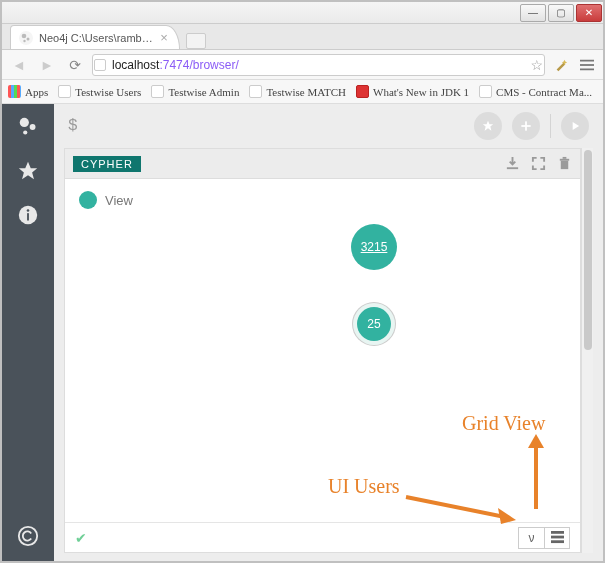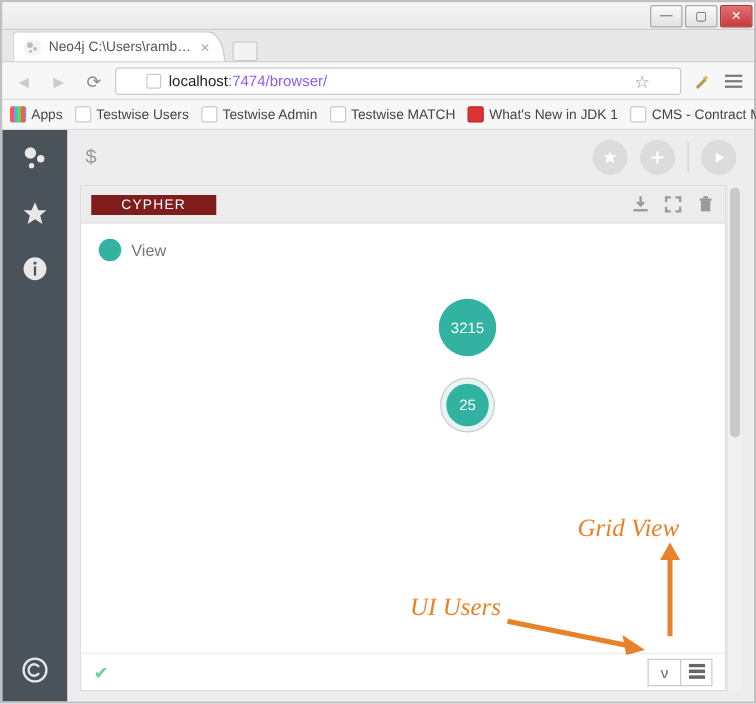--- a/index.html
+++ b/index.html
@@ -18,30 +18,30 @@
   .tab .favicon { width: 14px; height: 14px; background: #f5f5f5; border-radius: 50%; margin-right: 6px; display:flex; align-items:center; justify-content:center; }
   .tab .favicon svg { width:10px; height:10px; }
   .tab .tabtitle { flex: 1; overflow: hidden; white-space: nowrap; text-overflow: ellipsis; }
   .tab .tabclose { width: 14px; height: 14px; color: #aaa; font-size: 13px; text-align: center; line-height: 13px; }
   .newtab { width: 20px; height: 16px; margin-left: 6px; border: 1px solid #ccc; border-radius: 2px; background: #f3f3f3; }
 
   
   .addrrow { height: 30px; display: flex; align-items: center; padding: 0 6px; gap: 6px; border-bottom: 1px solid #ddd; background: #f7f7f7; }
   .navbtn { width: 22px; height: 22px; display: flex; align-items: center; justify-content: center; color: #888; font-size: 14px; border-radius: 3px; }
   .navbtn.disabled { color: #ccc; }
-  .urlbox { flex: 1; height: 22px; border: 1px solid #ccc; border-radius: 3px; background: #fff; display: flex; align-items: center; padding: 0 24px; font-size: 12px; color: #333; }
+  .urlbox { flex: 1; height: 22px; border: 1px solid #ccc; border-radius: 3px; background: #fff; display: flex; align-items: center; padding: 0 1px; font-size: 12px; color: #333; }
   .urlbox .host { color: #222; }
   .urlbox .path { color: #8b5cf6; }
   .staricon { color: #999; font-size: 14px; margin-left: auto; }
   .addraction { width:20px; height:20px; display:flex; align-items:center; justify-content:center; color:#888; }
   .menuicon { width: 20px; height: 20px; display: flex; align-items: center; justify-content: center; }
 
   
   .bmrow { height: 24px; display: flex; align-items: center; gap: 10px; padding: 0 6px; border-bottom: 1px solid #ddd; background: #f7f7f7; font-size: 11px; color: #444; }
-  .bmitem { display: flex; align-items: center; gap: 4px; white-space: nowrap; }
+  .bmitem { display: flex; align-items: center; gap: 4px; white-space: nowrap; font-family: Liberation Serif, serif; }
   .bmitem .bicon { width: 13px; height: 13px; border: 1px solid #ccc; background: #fff; border-radius: 2px; }
   .bmitem .bicon.red { background: #d33; border-color:#b22; }
   .bmitem.apps .bicon { background: repeating-linear-gradient(90deg,#f55 0 3px,#5af 3px 6px,#5d5 6px 9px); border: none; }
 
   
   .app { flex: 1; display: flex; min-height: 0; }
   .sidebar { width: 52px; background: #4a525a; display: flex; flex-direction: column; align-items: center; padding-top: 10px; gap: 18px; color: #e8e8e8; }
   .sbitem { width: 26px; height: 26px; display: flex; align-items: center; justify-content: center; }
   .sbitem svg { width: 22px; height: 22px; }
   .sidebar .spacer { flex: 1; }
@@ -52,45 +52,45 @@
   .prompt { color: #999; font-size: 16px; font-family: "Courier New", monospace; }
   .cmdinput { flex: 1; }
   .circlebtn { width: 28px; height: 28px; border-radius: 50%; background: #dcdcdc; color: #fff; display: flex; align-items: center; justify-content: center; }
   .circlebtn svg { width: 14px; height: 14px; fill: #fff; }
   .vsep { width: 1px; height: 24px; background: #d4d4d4; }
 
   .panelwrap { flex: 1; padding: 0 10px 8px 10px; display: flex; min-height: 0; }
   .panel { flex: 1; background: #fff; border: 1px solid #ddd; display: flex; flex-direction: column; min-height: 0; position: relative; }
 
   .panelhead { height: 30px; background: #ececec; border-bottom: 1px solid #ddd; display: flex; align-items: center; padding: 0 8px; gap: 8px; font-family: "Courier New", monospace; font-size: 12px; color: #aaa; }
-  .badge { background: #7f1d1d; color: #fff; padding: 2px 24px; font-size: 11px; letter-spacing: 1px; font-family: Arial,sans-serif; }
+  .badge { background: #0f766e; color: #fff; padding: 2px 8px; font-size: 11px; letter-spacing: 1px; font-family: Arial,sans-serif; }
   .panelhead .tools { margin-left: auto; display: flex; gap: 10px; color: #aaa; }
   .toolicon { width: 16px; height: 16px; display:flex; align-items:center; justify-content:center; }
   .toolicon svg { width:15px; height:15px; fill:#9a9a9a; }
 
   .canvas { flex: 1; position: relative; background: #fff; overflow: hidden; }
   .legend { position: absolute; top: 12px; left: 14px; display: flex; align-items: center; gap: 8px; font-size: 13px; color: #777; }
   .legend .swatch { width: 18px; height: 18px; border-radius: 50%; background: #32b2a0; }
 
   .node { position: absolute; border-radius: 50%; background: #32b2a0; color: #fff; display: flex; align-items: center; justify-content: center; font-size: 12px; }
-  .node.big { width: 46px; height: 46px; left: 286px; top: 60px; }
+  .node.big { width: 46px; height: 46px; left: 286px; top: 45px; text-decoration: underline; }
   .node.small { width: 34px; height: 34px; left: 292px; top: 128px; box-shadow: 0 0 0 4px #e8f5f2, 0 0 0 5px #ccc; }
 
   .panelfoot { height: 30px; border-top: 1px solid #e5e5e5; display: flex; align-items: center; padding: 0 10px; gap: 8px; font-size: 12px; color: #9a9a9a; }
   .check { color: #6fcf97; font-size: 14px; }
   .footbtns { margin-left: auto; display: flex; }
   .footbtn { width: 26px; height: 22px; border: 1px solid #ccc; background: #fff; display: flex; align-items: center; justify-content: center; font-size: 12px; color: #666; }
   .footbtn:first-child { border-right: none; }
   .footbtn svg { width:13px; height:13px; fill:#666; }
 
   .scrollbar { width: 12px; background: #f0f0f0; border-left: 1px solid #ddd; display: flex; align-items: flex-start; }
   .thumb { width: 8px; margin: 2px auto; height: 200px; background: #c9c9c9; border-radius: 4px; }
 
   
-  .annot { position: absolute; color: #e8822a; font-style: italic; font-family: "Times New Roman", serif; font-size: 20px; pointer-events: none; }
+  .annot { position: absolute; color: #e8822a; font-family: "Times New Roman", serif; font-size: 20px; pointer-events: none; }
   .annot.gv { left: 462px; top: 412px; }
   .annot.uv { left: 328px; top: 475px; }
   .arrow { position: absolute; pointer-events: none; }
 </style>
 </head>
 <body>
 
 <div class="outer">
 
   <div class="titlebar">

